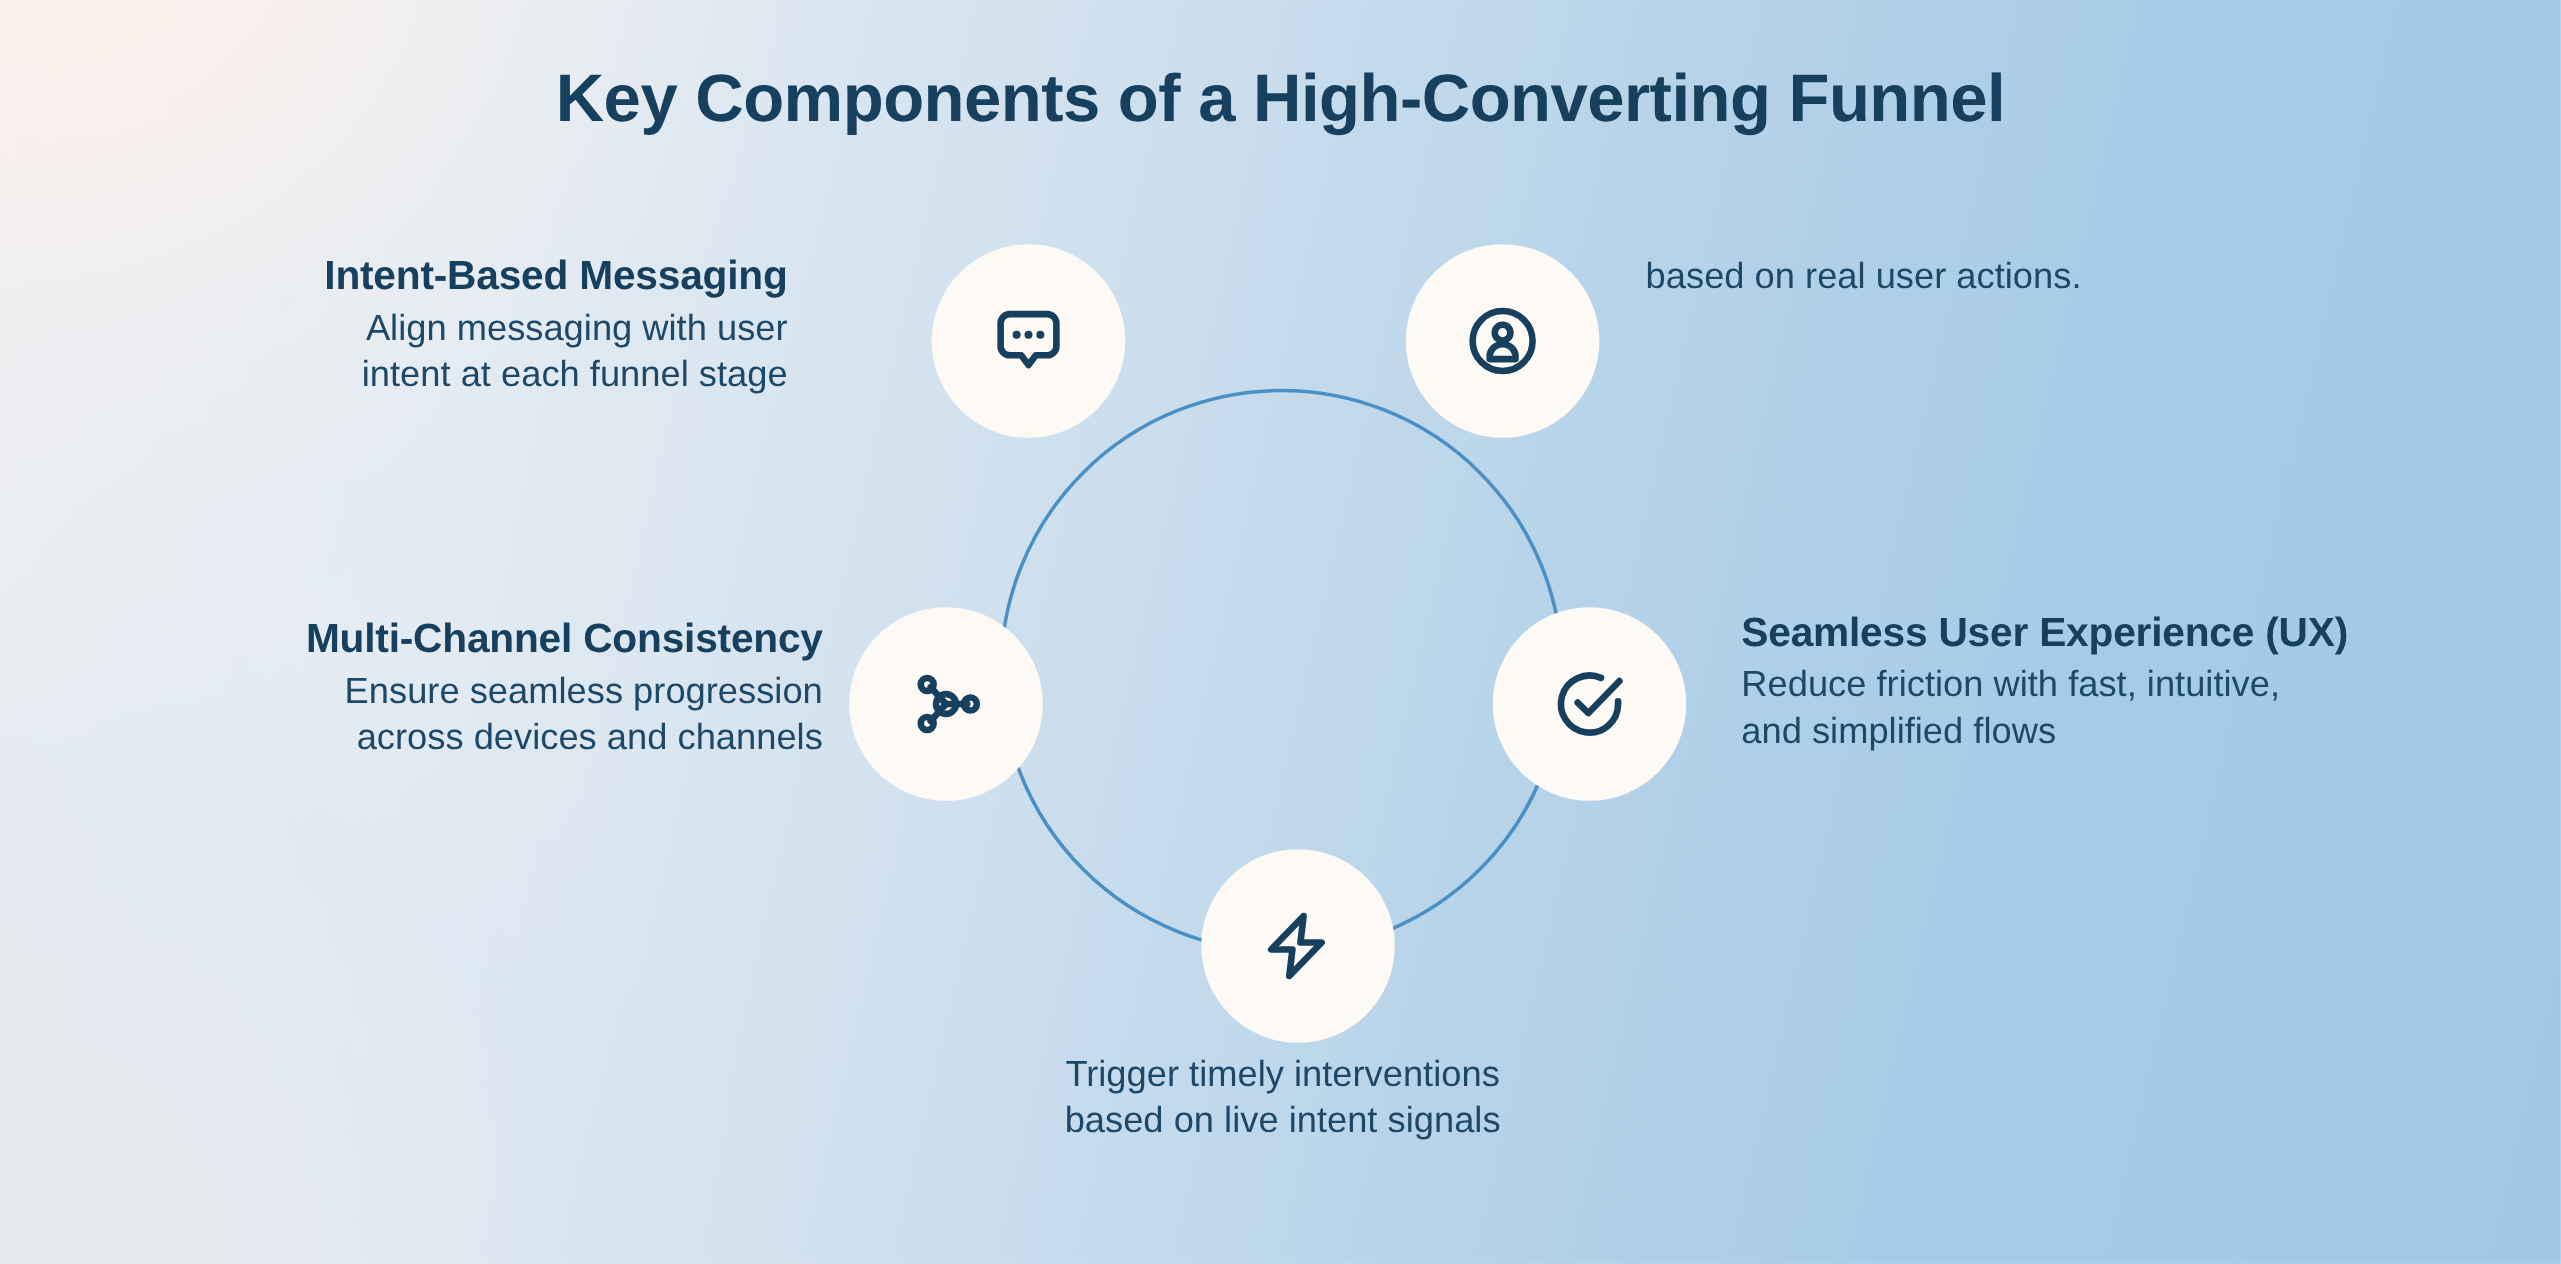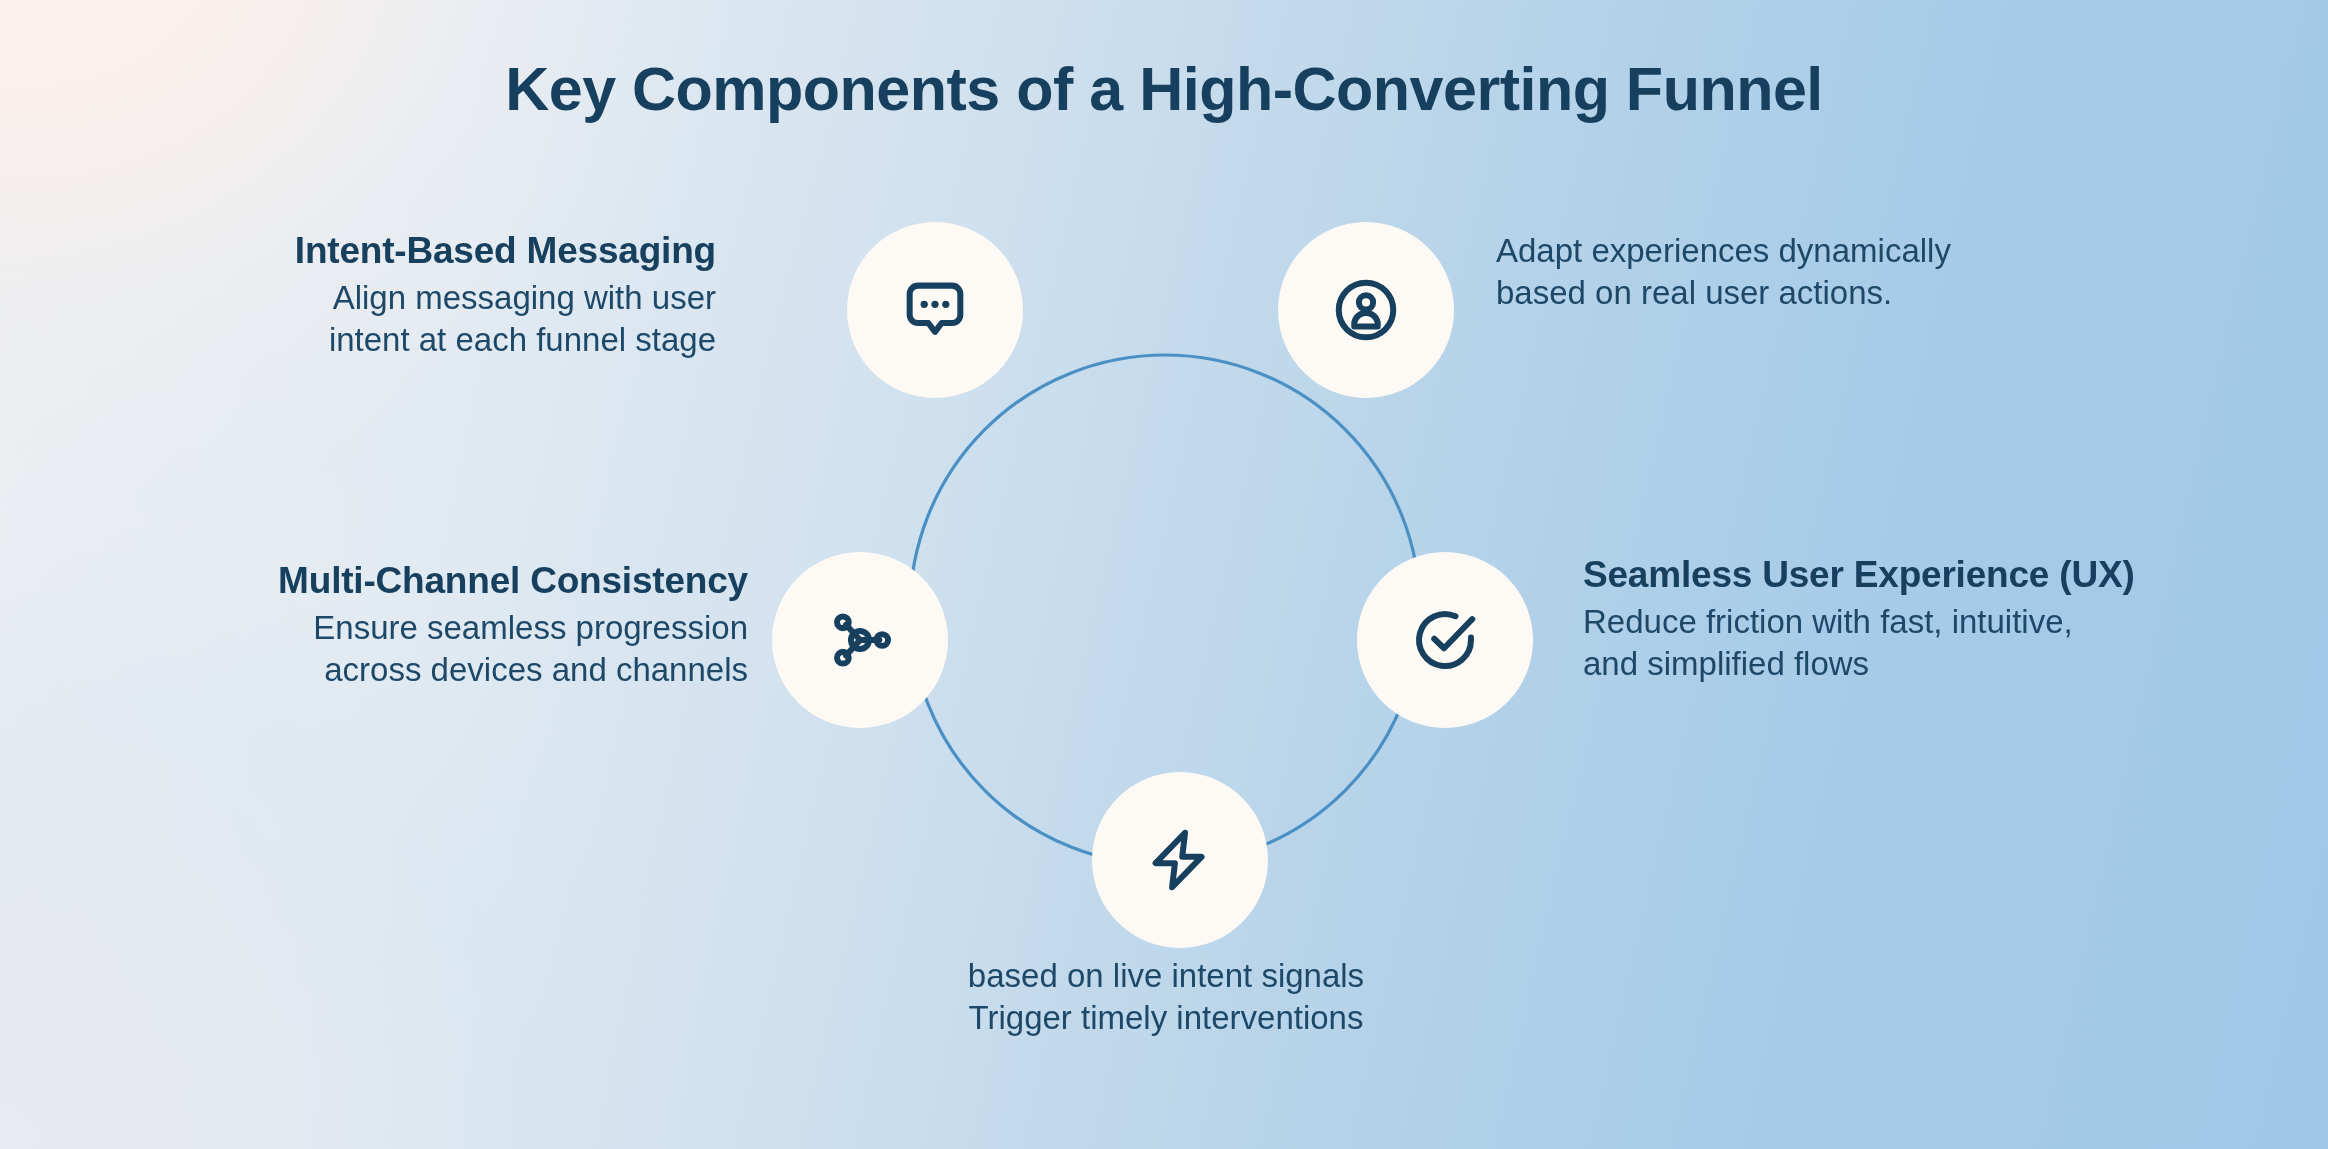--- a/index.html
+++ b/index.html
@@ -173,21 +173,20 @@
   <div class="block block-messaging align-right">
     <div class="heading">Intent-Based Messaging</div>
     <div class="body">
       <div>Align messaging with user</div>
       <div>intent at each funnel stage</div>
     </div>
   </div>
 
   <div class="block block-personalization align-left">
     <div class="body">
-      <div>Adapt experiences dynamically</div>
       <div>based on real user actions.</div>
     </div>
   </div>
 
   <div class="block block-multichannel align-right">
     <div class="heading">Multi-Channel Consistency</div>
     <div class="body">
       <div>Ensure seamless progression</div>
       <div>across devices and channels</div>
     </div>
@@ -196,18 +195,18 @@
   <div class="block block-ux align-left">
     <div class="heading">Seamless User Experience (UX)</div>
     <div class="body">
       <div>Reduce friction with fast, intuitive,</div>
       <div>and simplified flows</div>
     </div>
   </div>
 
   <div class="block block-realtime align-center">
     <div class="body">
+      <div>Trigger timely interventions</div>
       <div>based on live intent signals</div>
-      <div>Trigger timely interventions</div>
     </div>
   </div>
 
 </div>
 
 </body></html>

